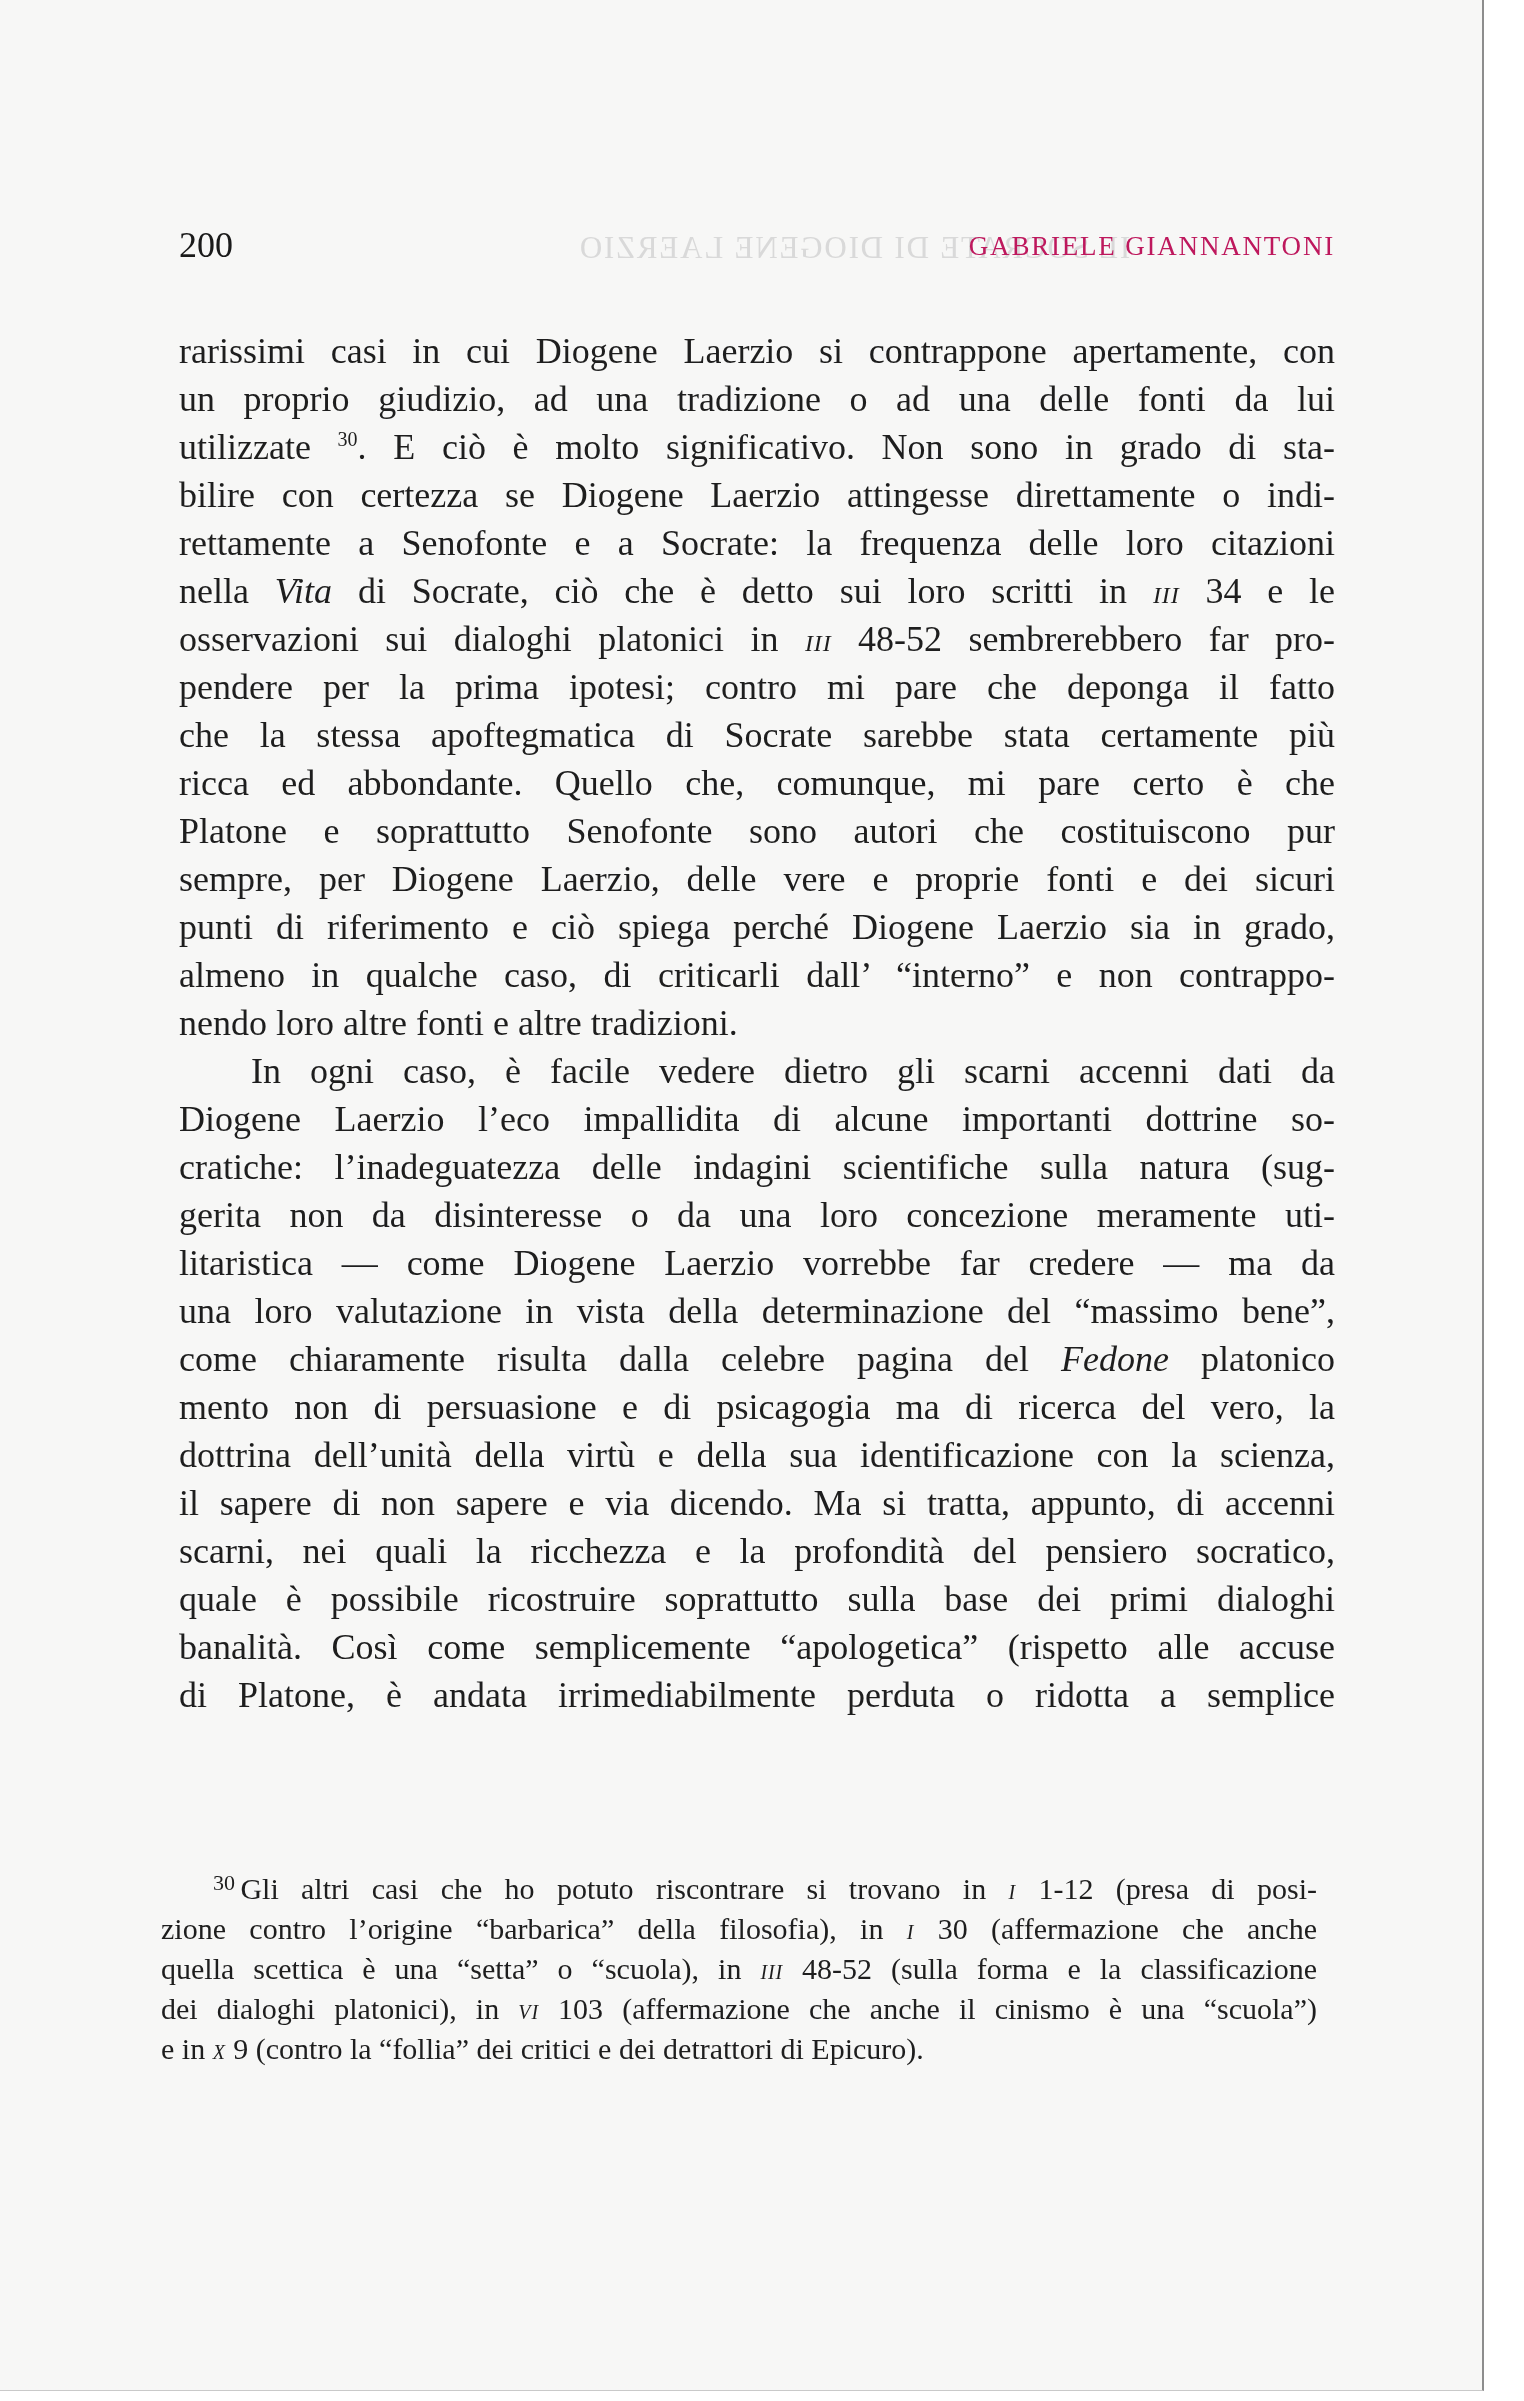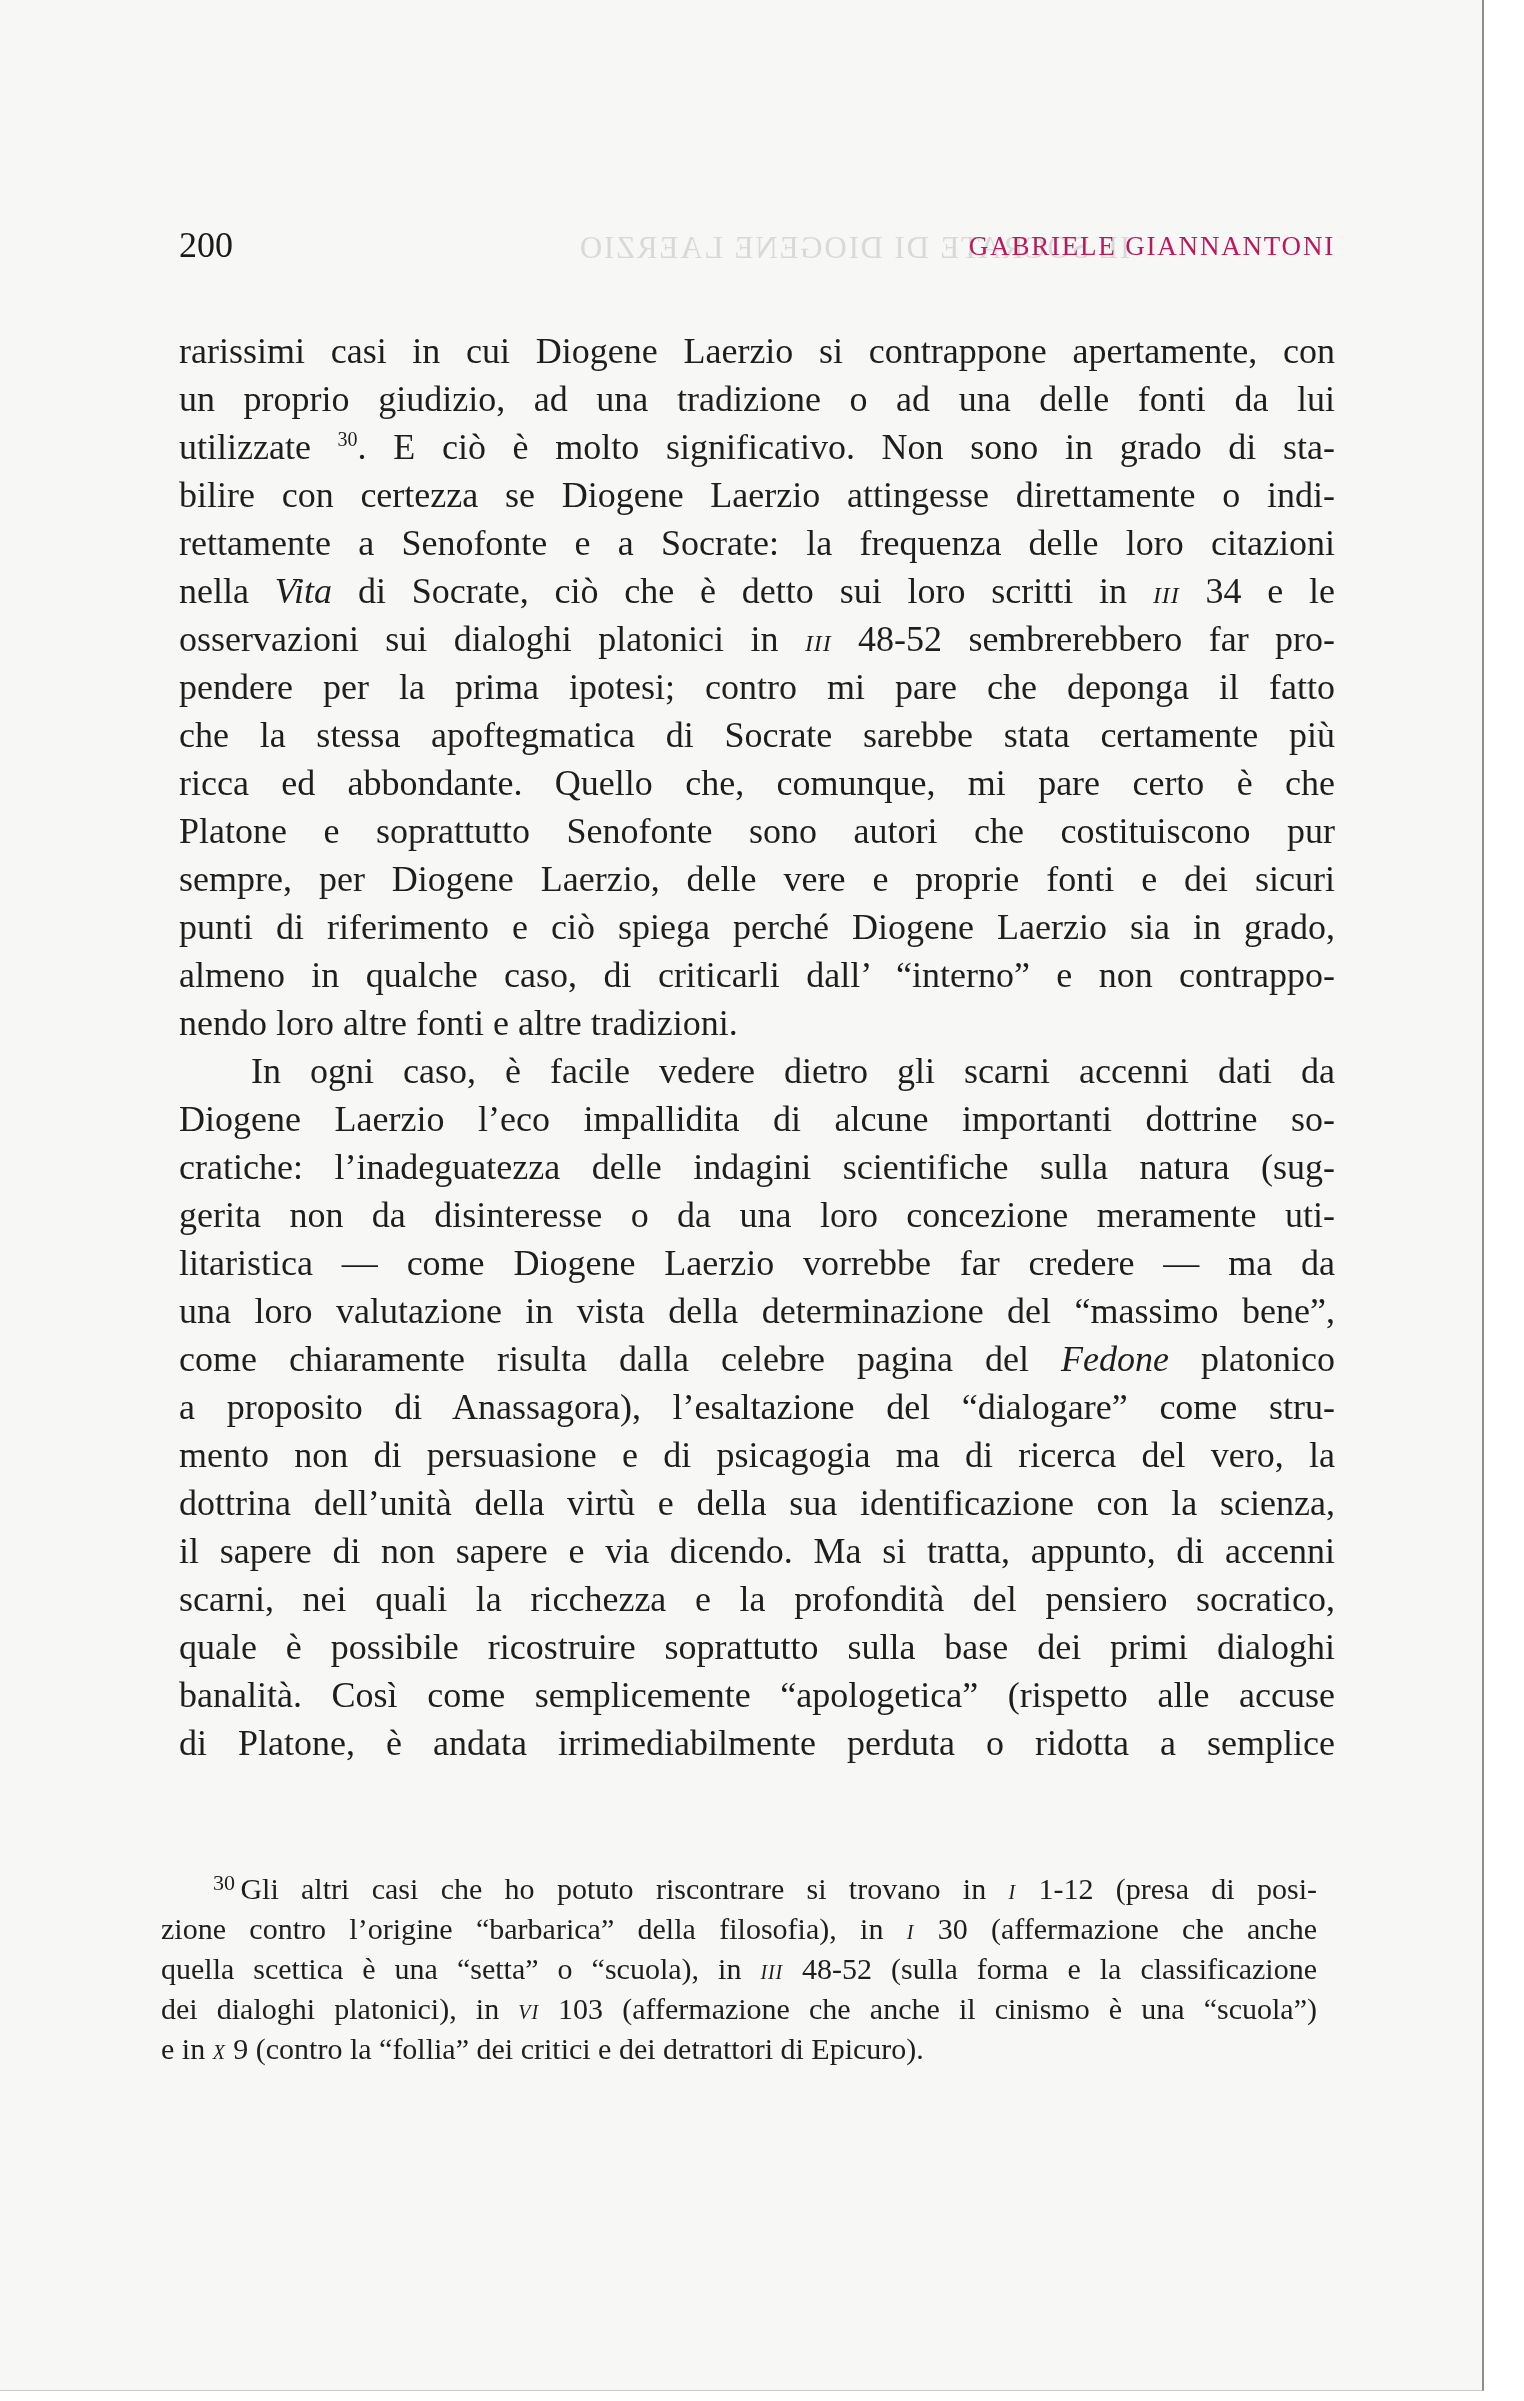--- a/index.html
+++ b/index.html
@@ -75,21 +75,20 @@
     <div class="line">punti di riferimento e ciò spiega perché Diogene Laerzio sia in grado,</div>
     <div class="line">almeno in qualche caso, di criticarli dall’ “interno” e non contrappo-</div>
     <div class="line last">nendo loro altre fonti e altre tradizioni.</div>
     <div class="line indent">In ogni caso, è facile vedere dietro gli scarni accenni dati da</div>
     <div class="line">Diogene Laerzio l’eco impallidita di alcune importanti dottrine so-</div>
     <div class="line">cratiche: l’inadeguatezza delle indagini scientifiche sulla natura (sug-</div>
     <div class="line">gerita non da disinteresse o da una loro concezione meramente uti-</div>
     <div class="line">litaristica — come Diogene Laerzio vorrebbe far credere — ma da</div>
     <div class="line">una loro valutazione in vista della determinazione del “massimo bene”,</div>
     <div class="line"><span>come chiaramente risulta dalla celebre pagina del </span><span class="it">Fedone</span><span> platonico</span></div>
-    <div class="line">a proposito di Anassagora), l’esaltazione del “dialogare” come stru-</div>
     <div class="line">mento non di persuasione e di psicagogia ma di ricerca del vero, la</div>
     <div class="line">dottrina dell’unità della virtù e della sua identificazione con la scienza,</div>
     <div class="line">il sapere di non sapere e via dicendo. Ma si tratta, appunto, di accenni</div>
     <div class="line">scarni, nei quali la ricchezza e la profondità del pensiero socratico,</div>
     <div class="line">quale è possibile ricostruire soprattutto sulla base dei primi dialoghi</div>
     <div class="line">banalità. Così come semplicemente “apologetica” (rispetto alle accuse</div>
     <div class="line">di Platone, è andata irrimediabilmente perduta o ridotta a semplice</div>
   </div>
 
   <div class="footnotes">

